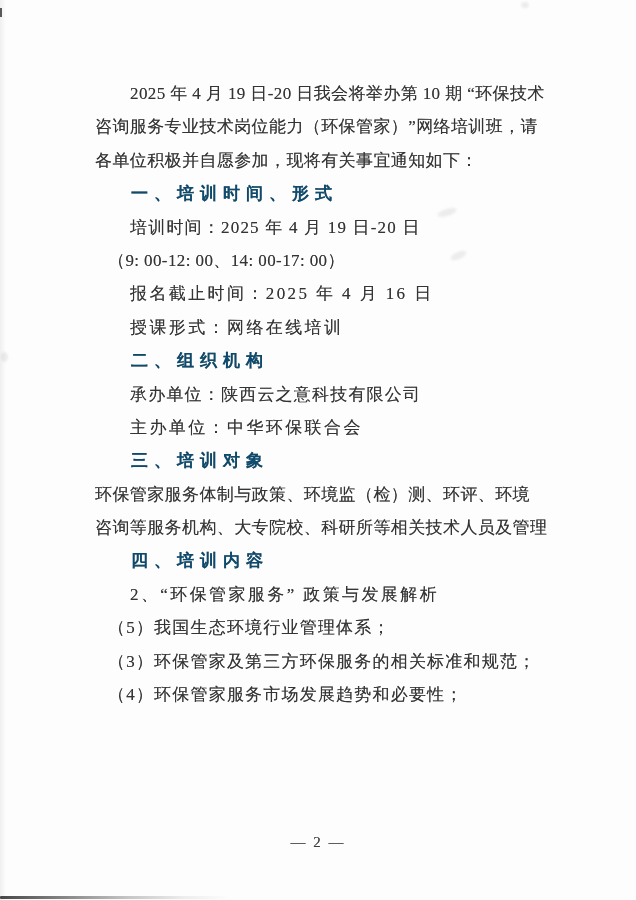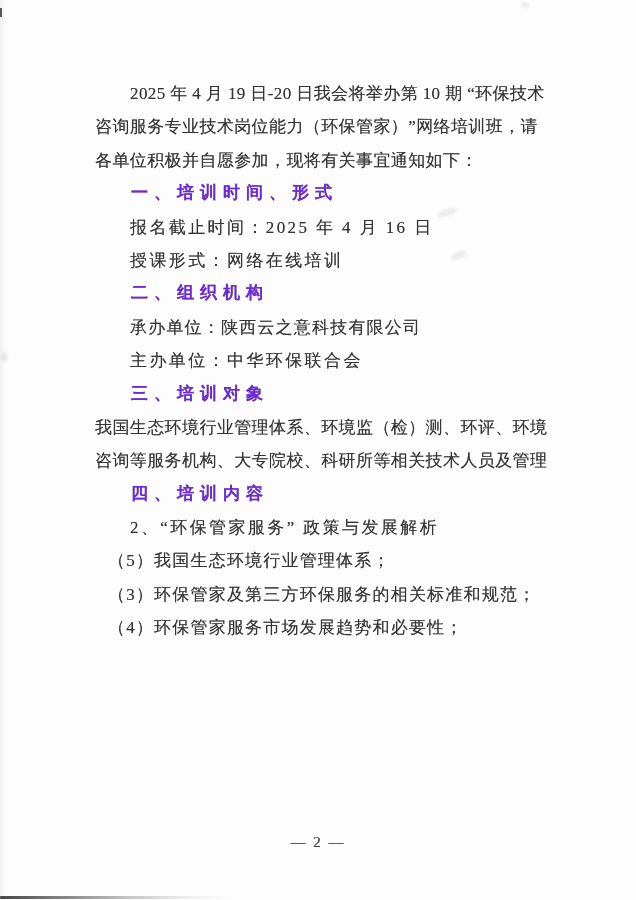--- a/index.html
+++ b/index.html
@@ -48,21 +48,21 @@
     font-size: 17px;
   }
   .line {
     height: 33.4px; line-height: 33.4px;
     letter-spacing: 0.4px;
     white-space: nowrap;
     text-shadow: 0 0 0.4px rgba(52,52,52,0.55);
   }
   .indent   { padding-left: 35px; }
   .bracket  { padding-left: 13px; }
-  .heading  { padding-left: 36px; font-weight: bold; letter-spacing: 6px; color: #6d28d9; font-family: Liberation Mono, monospace; }
+  .heading  { padding-left: 36px; font-weight: bold; letter-spacing: 6px; color: #0c4a6e; }
   .ls1 { letter-spacing: 1.2px; }
   .ls2 { letter-spacing: 2.4px; }
 
   .page-footer {
     position: absolute; left: 0; top: 832px; width: 100%;
     text-align: center; font-size: 15px; letter-spacing: 2px;
     line-height: 20px; color: #3c3c3c;
     text-shadow: 0 0 0.4px rgba(60,60,60,0.5);
   }
 </style>
@@ -70,27 +70,29 @@
 <body>
 
 <div class="page">
   <div class="left-shade"></div>
 
   <div class="doc-body">
     <div class="line indent">2025 年 4 月 19 日-20 日我会将举办第 10 期 “环保技术</div>
     <div class="line">咨询服务专业技术岗位能力（环保管家）”网络培训班，请</div>
     <div class="line">各单位积极并自愿参加，现将有关事宜通知如下：</div>
     <div class="line heading">一、培训时间、形式</div>
+    <div class="line indent ls1">培训时间：2025 年 4 月 19 日-20 日</div>
+    <div class="line bracket">（9: 00-12: 00、14: 00-17: 00）</div>
     <div class="line indent ls2">报名截止时间：2025 年 4 月 16 日</div>
     <div class="line indent ls2">授课形式：网络在线培训</div>
     <div class="line heading">二、组织机构</div>
     <div class="line indent ls1">承办单位：陕西云之意科技有限公司</div>
     <div class="line indent ls2">主办单位：中华环保联合会</div>
     <div class="line heading">三、培训对象</div>
-    <div class="line">我国生态环境行业管理体系、环境监（检）测、环评、环境</div>
+    <div class="line">环保管家服务体制与政策、环境监（检）测、环评、环境</div>
     <div class="line">咨询等服务机构、大专院校、科研所等相关技术人员及管理</div>
     <div class="line heading">四、培训内容</div>
     <div class="line indent ls2">2、“环保管家服务” 政策与发展解析</div>
     <div class="line bracket ls1">（5）我国生态环境行业管理体系；</div>
     <div class="line bracket ls1">（3）环保管家及第三方环保服务的相关标准和规范；</div>
     <div class="line bracket ls1">（4）环保管家服务市场发展趋势和必要性；</div>
   </div>
 
   <div class="page-footer">— 2 —</div>
 

